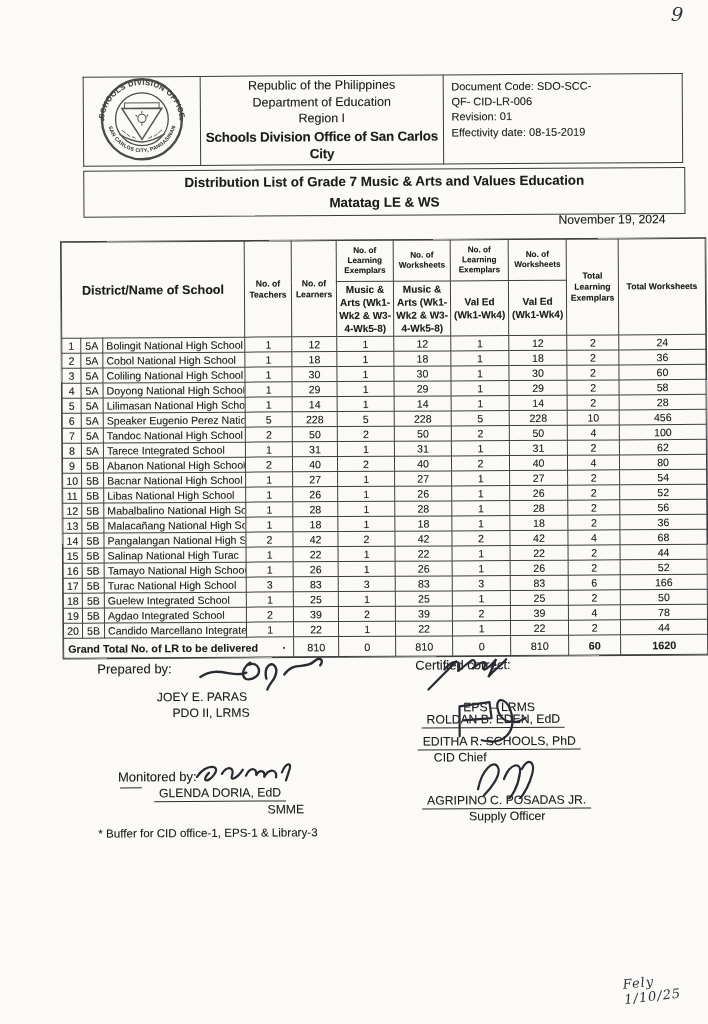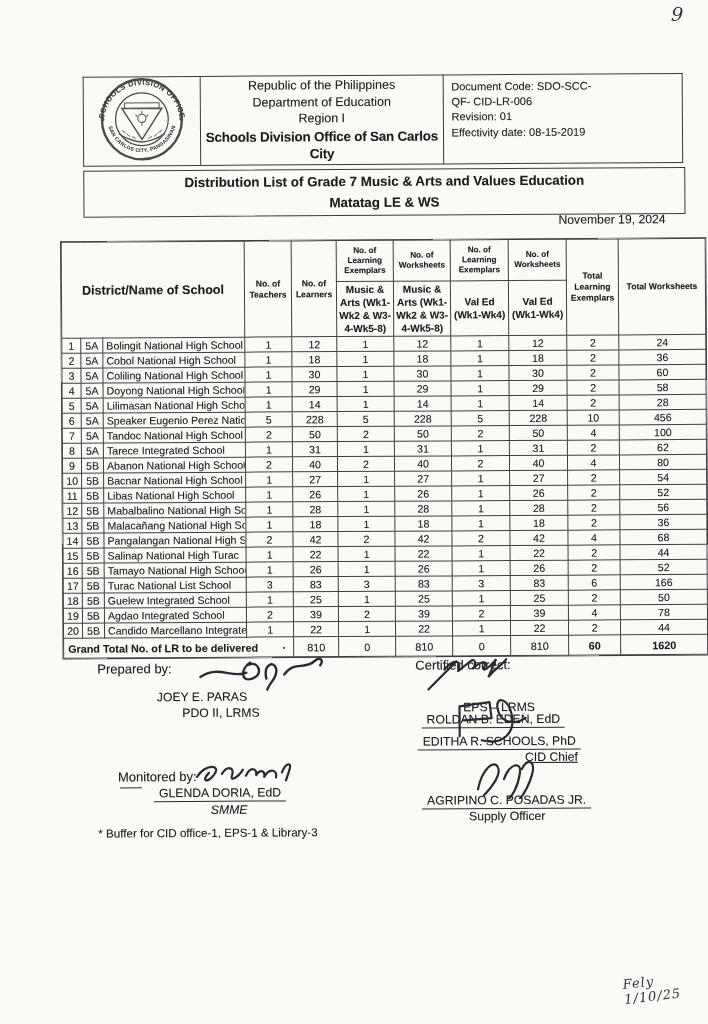--- a/index.html
+++ b/index.html
@@ -347,21 +347,21 @@
             <td class="col-ma_le">1</td>
             <td class="col-ma_ws">26</td>
             <td class="col-ve_le">1</td>
             <td class="col-ve_ws">26</td>
             <td class="col-total_le">2</td>
             <td class="col-total_ws">52</td>
           </tr>
           <tr>
             <td class="col-no">17</td>
             <td class="col-district">5B</td>
-            <td class="col-school">Turac National List School</td>
+            <td class="col-school">Turac National High School</td>
             <td class="col-teachers">3</td>
             <td class="col-learners">83</td>
             <td class="col-ma_le">3</td>
             <td class="col-ma_ws">83</td>
             <td class="col-ve_le">3</td>
             <td class="col-ve_ws">83</td>
             <td class="col-total_le">6</td>
             <td class="col-total_ws">166</td>
           </tr>
           <tr>
@@ -421,41 +421,41 @@
         <td class="gt-bold">1620</td>
       </tr>
     </tfoot>
   </table>
 
   <div class="sig-label" style="left:96px;top:660px;">Prepared by:</div>
   <svg class="sig-ink" style="left:195px;top:650px;" width="130" height="42" viewBox="0 0 130 42">
     <path d="M4,26 C22,14 36,28 50,22 M54,12 C44,18 44,32 56,28 C68,24 62,10 53,14 M70,28 C67,14 78,9 80,19 C81,28 73,32 71,39 M88,24 C98,10 108,20 118,11 C124,6 128,10 124,15" fill="none" stroke="#2a2a33" stroke-width="2.4" stroke-linecap="round"></path>
   </svg>
   <div class="sig-name nb" style="left:133px;top:689px;width:125px;text-align:center;">JOEY E. PARAS</div>
-  <div class="sig-title" style="left:133px;top:705px;width:125px;text-align:right;">PDO II, LRMS</div>
+  <div class="sig-title" style="left:147px;top:705px;width:125px;text-align:center;">PDO II, LRMS</div>
 
   <div class="sig-label" style="left:96px;top:768px;margin-left:20px;">Monitored by:</div>
   <svg class="sig-ink" style="left:192px;top:756px;" width="105" height="30" viewBox="0 0 105 30">
     <path d="M3,20 C12,6 28,8 20,18 C13,27 7,24 15,16 M28,17 C34,8 41,11 38,19 C36,25 44,21 49,13 M52,19 C57,9 64,12 62,19 C66,12 72,14 70,21 C76,10 84,14 82,21 M88,16 C92,6 99,5 95,15 L92,24" fill="none" stroke="#2a2a33" stroke-width="2.2" stroke-linecap="round"></path>
   </svg>
   <div class="mini-line" style="left:118px;top:786px;"></div>
   <div class="sig-name" style="left:152px;top:785px;">GLENDA DORIA, EdD</div>
-  <div class="sig-title" style="left:152px;top:802px;width:150px;text-align:center;font-style:italic;">SMME</div>
+  <div class="sig-title" style="left:152px;top:802px;width:150px;text-align:right;">SMME</div>
 
   <div class="sig-label" style="left:414px;top:658px;">Certified correct:</div>
   <svg class="sig-ink" style="left:425px;top:648px;" width="115" height="45" viewBox="0 0 115 45">
     <path d="M2,42 L30,14 M18,22 C28,10 36,14 32,22 C30,27 38,18 44,14 C50,10 50,18 46,22 C54,14 62,12 58,20 C55,26 64,20 70,12 L62,30 C68,22 76,18 80,12" fill="none" stroke="#2a2a33" stroke-width="2.2" stroke-linecap="round"></path>
   </svg>
   <div class="sig-name" style="left:420px;top:685px;margin-top:28px;">ROLDAN B. EDEN, EdD</div>
   <div class="sig-title" style="left:420px;top:701px;width:155px;text-align:center;">EPS – LRMS</div>
   <svg class="sig-ink" style="left:450px;top:693px;" width="95" height="52" viewBox="0 0 95 52">
     <path d="M8,44 L8,14 L38,10 L40,26 L12,28 M30,48 C52,54 64,40 60,22 C58,8 44,2 46,16 C48,30 62,34 74,26" fill="none" stroke="#2a2a33" stroke-width="2.2" stroke-linecap="round" stroke-linejoin="round"></path>
   </svg>
   <div class="sig-name" style="left:416px;top:735px;">EDITHA R. SCHOOLS, PhD</div>
-  <div class="sig-title" style="left:416px;top:751px;width:160px;text-align:right;text-decoration:underline;">CID Chief</div>
+  <div class="sig-title" style="left:432px;top:751px;width:160px;text-align:left;">CID Chief</div>
   <svg class="sig-ink" style="left:468px;top:752px;" width="80" height="48" viewBox="0 0 80 48">
     <path d="M8,38 C12,18 24,8 28,16 C32,24 20,38 14,44 M34,28 C40,12 52,10 50,22 C48,36 42,46 36,50 M52,18 C58,6 66,10 62,24 C58,38 52,46 46,52" fill="none" stroke="#2a2a33" stroke-width="2.2" stroke-linecap="round"></path>
   </svg>
   <div class="sig-name" style="left:420px;top:794px;">AGRIPINO C. POSADAS JR.</div>
   <div class="sig-title" style="left:420px;top:810px;width:170px;text-align:center;">Supply Officer</div>
 
   <div class="footnote">* Buffer for CID office-1, EPS-1 &amp; Library-3</div>
 
   <div class="hw hw-date">Fely 1/10/25</div>
 

